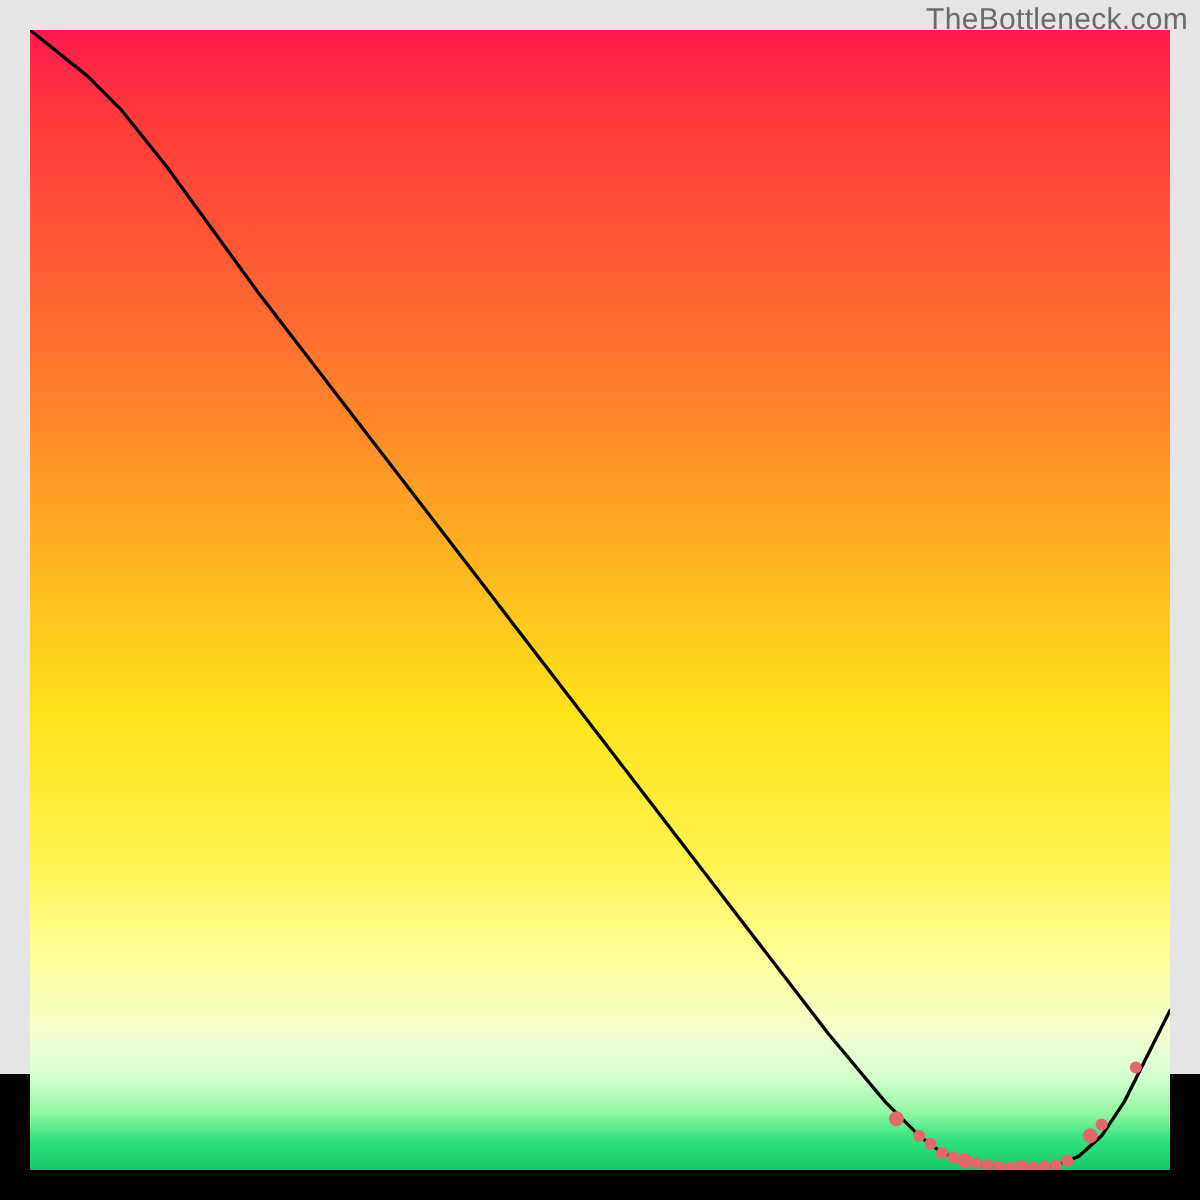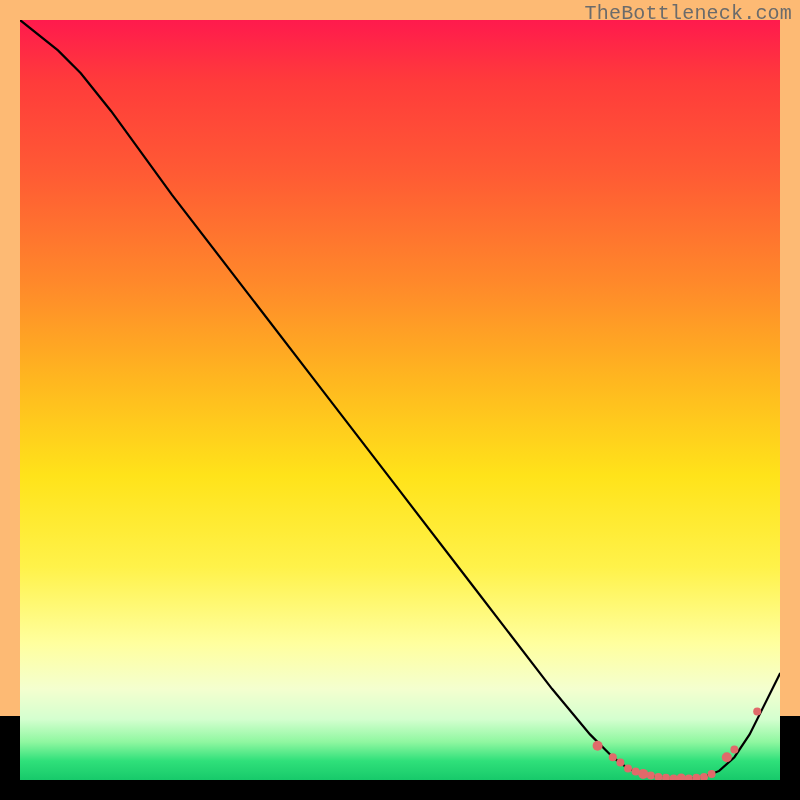--- a/index.html
+++ b/index.html
@@ -8,22 +8,21 @@
     width: 800px;
     height: 800px;
     background: #000;
     overflow: hidden;
     font-family: Arial, Helvetica, sans-serif;
   }
   .stage {
     position: relative;
     width: 800px;
     height: 716px;
-    background: #fdba74;
-    font-family: Liberation Mono, monospace;
+    background: #e5e5e5;
   }
   .plot {
     position: absolute;
     left: 20px;
     top: 20px;
     width: 760px;
     height: 760px;
     
     background: linear-gradient(
       to bottom,

